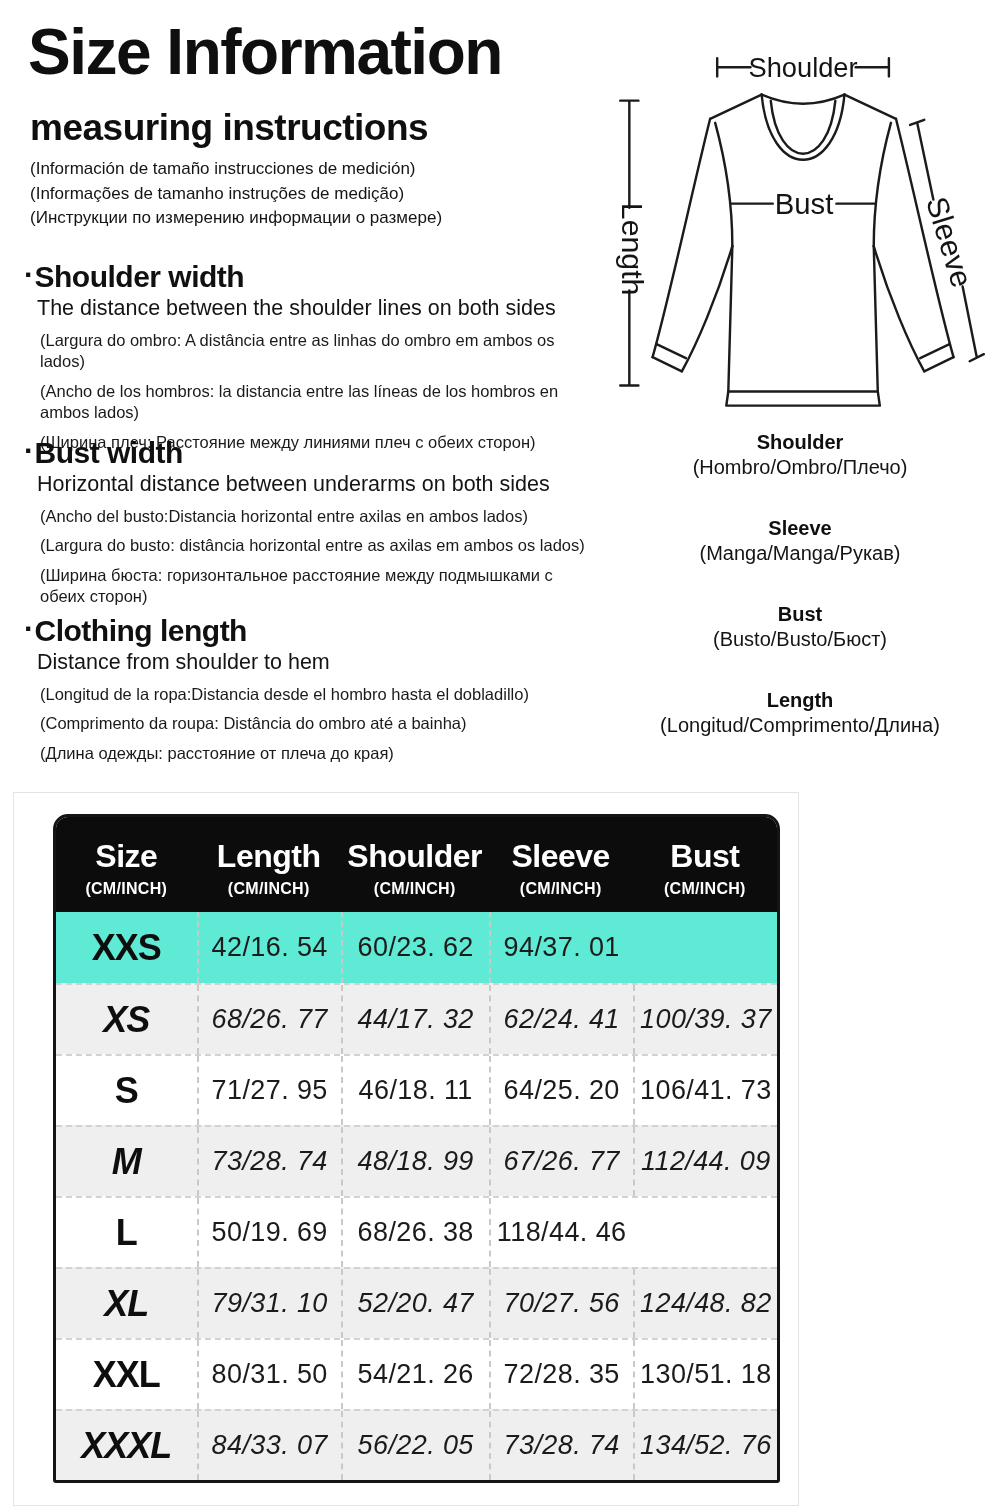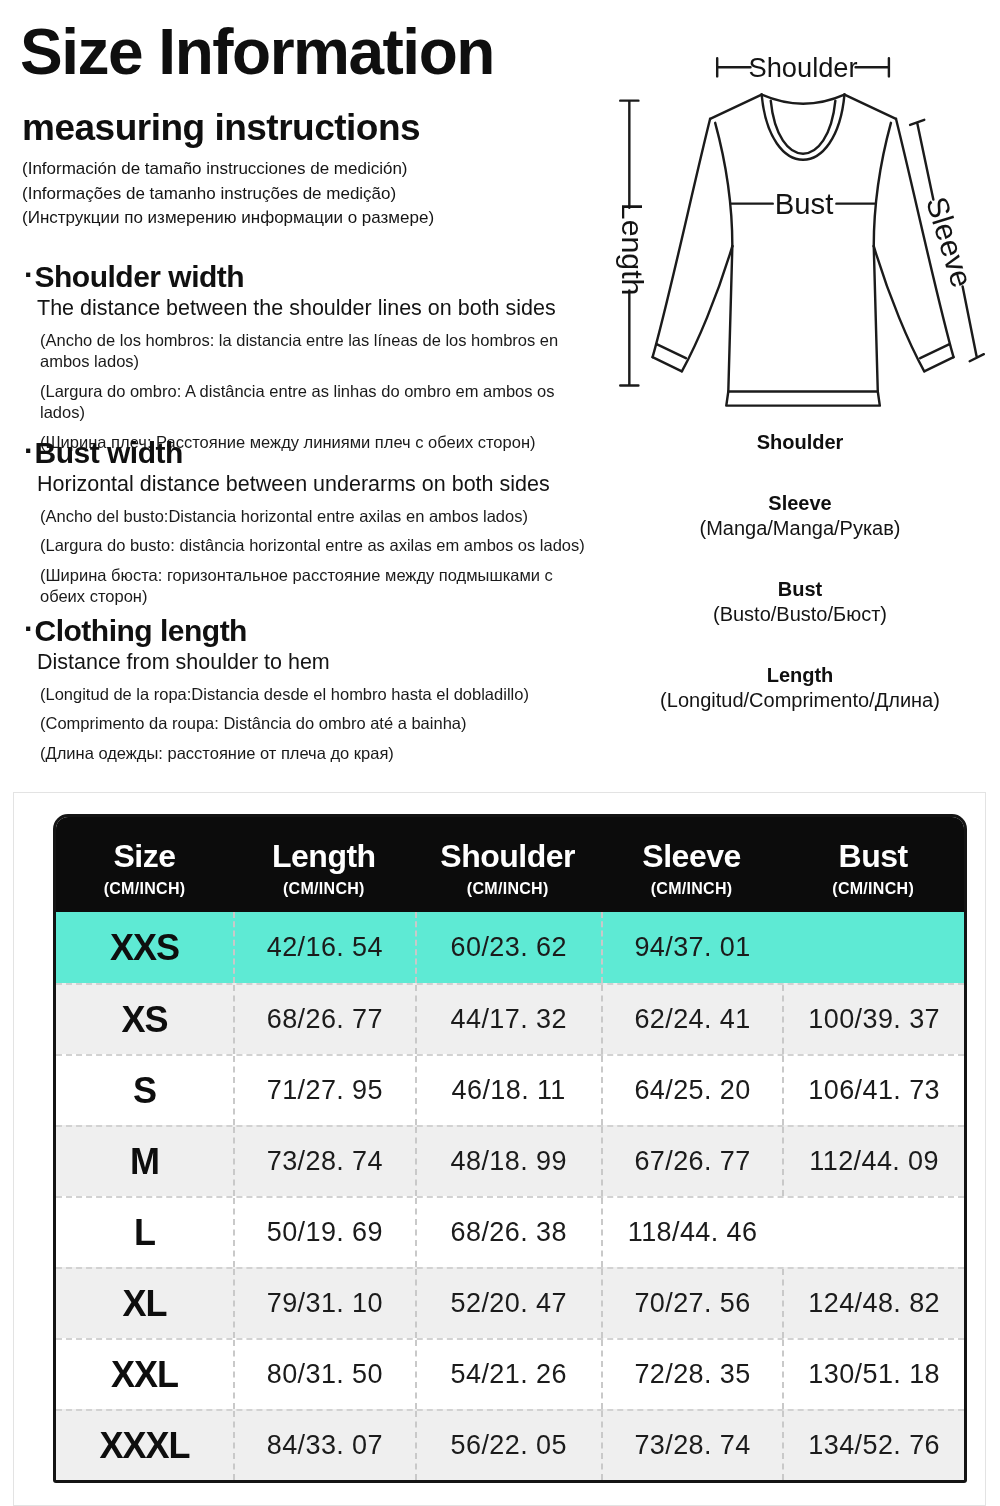--- a/index.html
+++ b/index.html
@@ -1,21 +1,21 @@
 <!DOCTYPE html>
 <html><head>
 <meta charset="utf-8">
 <style>
   * { margin:0; padding:0; box-sizing:border-box; }
   html,body { background:#ffffff; }
   body { width:1000px; height:1506px; font-family:"Liberation Sans", sans-serif; color:#161616; overflow:hidden; }
   .page { position:relative; width:1000px; height:1506px; background:#fff; }
 
   
-  .title-block { position:absolute; left:20px; top:20px; width:590px; }
+  .title-block { position:absolute; left:28px; top:20px; width:590px; }
   .title-block h1 { font-size:64px; font-weight:bold; letter-spacing:-1.5px; color:#0f0f0f; line-height:1.02; }
   .title-block h2 { font-size:37px; font-weight:bold; letter-spacing:-0.5px; color:#0f0f0f; margin:22px 0 8px 2px; }
   .title-tr { font-size:17px; line-height:1.44; color:#141414; margin-left:2px; }
 
   
   .measure-section { position:absolute; left:24px; width:578px; }
   .sec-shoulder { top:258px; }
   .sec-bust { top:434px; }
   .sec-length { top:612px; }
   .measure-section h3 { font-size:30px; font-weight:bold; letter-spacing:-0.5px; color:#101010; }
@@ -27,57 +27,57 @@
   .diagram { position:absolute; left:596px; top:36px; width:404px; height:404px; }
   .diagram svg { width:100%; height:100%; }
 
   
   .legend { position:absolute; left:608px; top:430px; width:384px; text-align:center; }
   .legend-entry { margin-bottom:36px; }
   .legend-term { font-size:20px; font-weight:bold; color:#0f0f0f; line-height:25px; }
   .legend-tr { font-size:20px; color:#141414; line-height:25px; }
 
   
-  .table-panel { position:absolute; left:13px; top:792px; width:973px; height:714px;
+  .table-panel { position:absolute; left:13px; top:792px; width:786px; height:714px;
                  background:#fff; border:1px solid #e3e3e3;padding-left:20px; }
   .size-table { margin:21px 18px 0 19px; border:3px solid #141414;
                 border-radius:15px 15px 3px 3px; overflow:hidden; background:#fff; }
   .thead { display:grid; grid-template-columns:19.5% 20% 20.5% 20% 20%;
            background:#0c0c0c; color:#fff; padding:19px 0 14px 0; text-align:center; }
   .th-label { font-size:32px; font-weight:bold; line-height:40px; letter-spacing:-0.5px; }
   .th-unit { font-size:16px; font-weight:bold; margin-top:4px; letter-spacing:0.3px; }
   .tbody { background:#fff; }
   .trow { display:grid; grid-template-columns:19.5% 20% 20.5% 20% 20%; height:71px; text-align:center; }
   .trow + .trow { border-top:2px dashed #d2d2d2; }
   .td { display:flex; align-items:center; justify-content:center; height:100%;
         font-size:27px; letter-spacing:0.4px; color:#1b1b1b; }
   .td + .td { border-left:2px dashed #c9c9c9; }
   .td.size { font-size:36px; font-weight:600; letter-spacing:-1px; color:#0e0e0e; }
   .r-first { background:#5eead4; }
-  .r-alt { background:#efefef; }
+  .r-alt { background:#efefef;font-style:italic; }
   .r-plain { background:#ffffff; }
 </style>
 </head>
 <body>
 
 <div class="page">
 
   <header class="title-block">
     <h1>Size Information</h1>
     <h2>measuring instructions</h2>
     <p class="title-tr">(Información de tamaño instrucciones de medición)</p>
     <p class="title-tr">(Informações de tamanho instruções de medição)</p>
     <p class="title-tr">(Инструкции по измерению информации о размере)</p>
   </header>
 
   <section class="measure-section sec-shoulder">
     <h3><span class="bullet">·</span><span>Shoulder width</span></h3>
     <p class="desc">The distance between the shoulder lines on both sides</p>
+    <p class="sec-tr">(Largura do ombro: A distância entre as linhas do ombro em ambos os lados)</p>
     <p class="sec-tr">(Ancho de los hombros: la distancia entre las líneas de los hombros en ambos lados)</p>
-    <p class="sec-tr">(Largura do ombro: A distância entre as linhas do ombro em ambos os lados)</p>
     <p class="sec-tr">(Ширина плеч: Расстояние между линиями плеч с обеих сторон)</p>
   </section>
 
   <section class="measure-section sec-bust">
     <h3><span class="bullet">·</span><span>Bust width</span></h3>
     <p class="desc">Horizontal distance between underarms on both sides</p>
     <p class="sec-tr">(Ancho del busto:Distancia horizontal entre axilas en ambos lados)</p>
     <p class="sec-tr">(Largura do busto: distância horizontal entre as axilas em ambos os lados)</p>
     <p class="sec-tr">(Ширина бюста: горизонтальное расстояние между подмышками с обеих сторон)</p>
   </section>
@@ -125,20 +125,21 @@
         <text x="206" y="176" font-size="29" text-anchor="middle">Bust</text>
         <text transform="translate(26,211) rotate(90)" font-size="30" text-anchor="middle">Length</text>
         <text transform="translate(340,207) rotate(73)" font-size="30" text-anchor="middle">Sleeve</text>
       </g>
     </svg>
   </div>
 
   <div class="legend">
     <div class="legend-entry">
       <div class="legend-term">Shoulder</div>
+      <div class="legend-tr">(Hombro/Ombro/Плечо)</div>
     </div>
     <div class="legend-entry">
       <div class="legend-term">Sleeve</div>
       <div class="legend-tr">(Manga/Manga/Рукав)</div>
     </div>
     <div class="legend-entry">
       <div class="legend-term">Bust</div>
       <div class="legend-tr">(Busto/Busto/Бюст)</div>
     </div>
     <div class="legend-entry">

